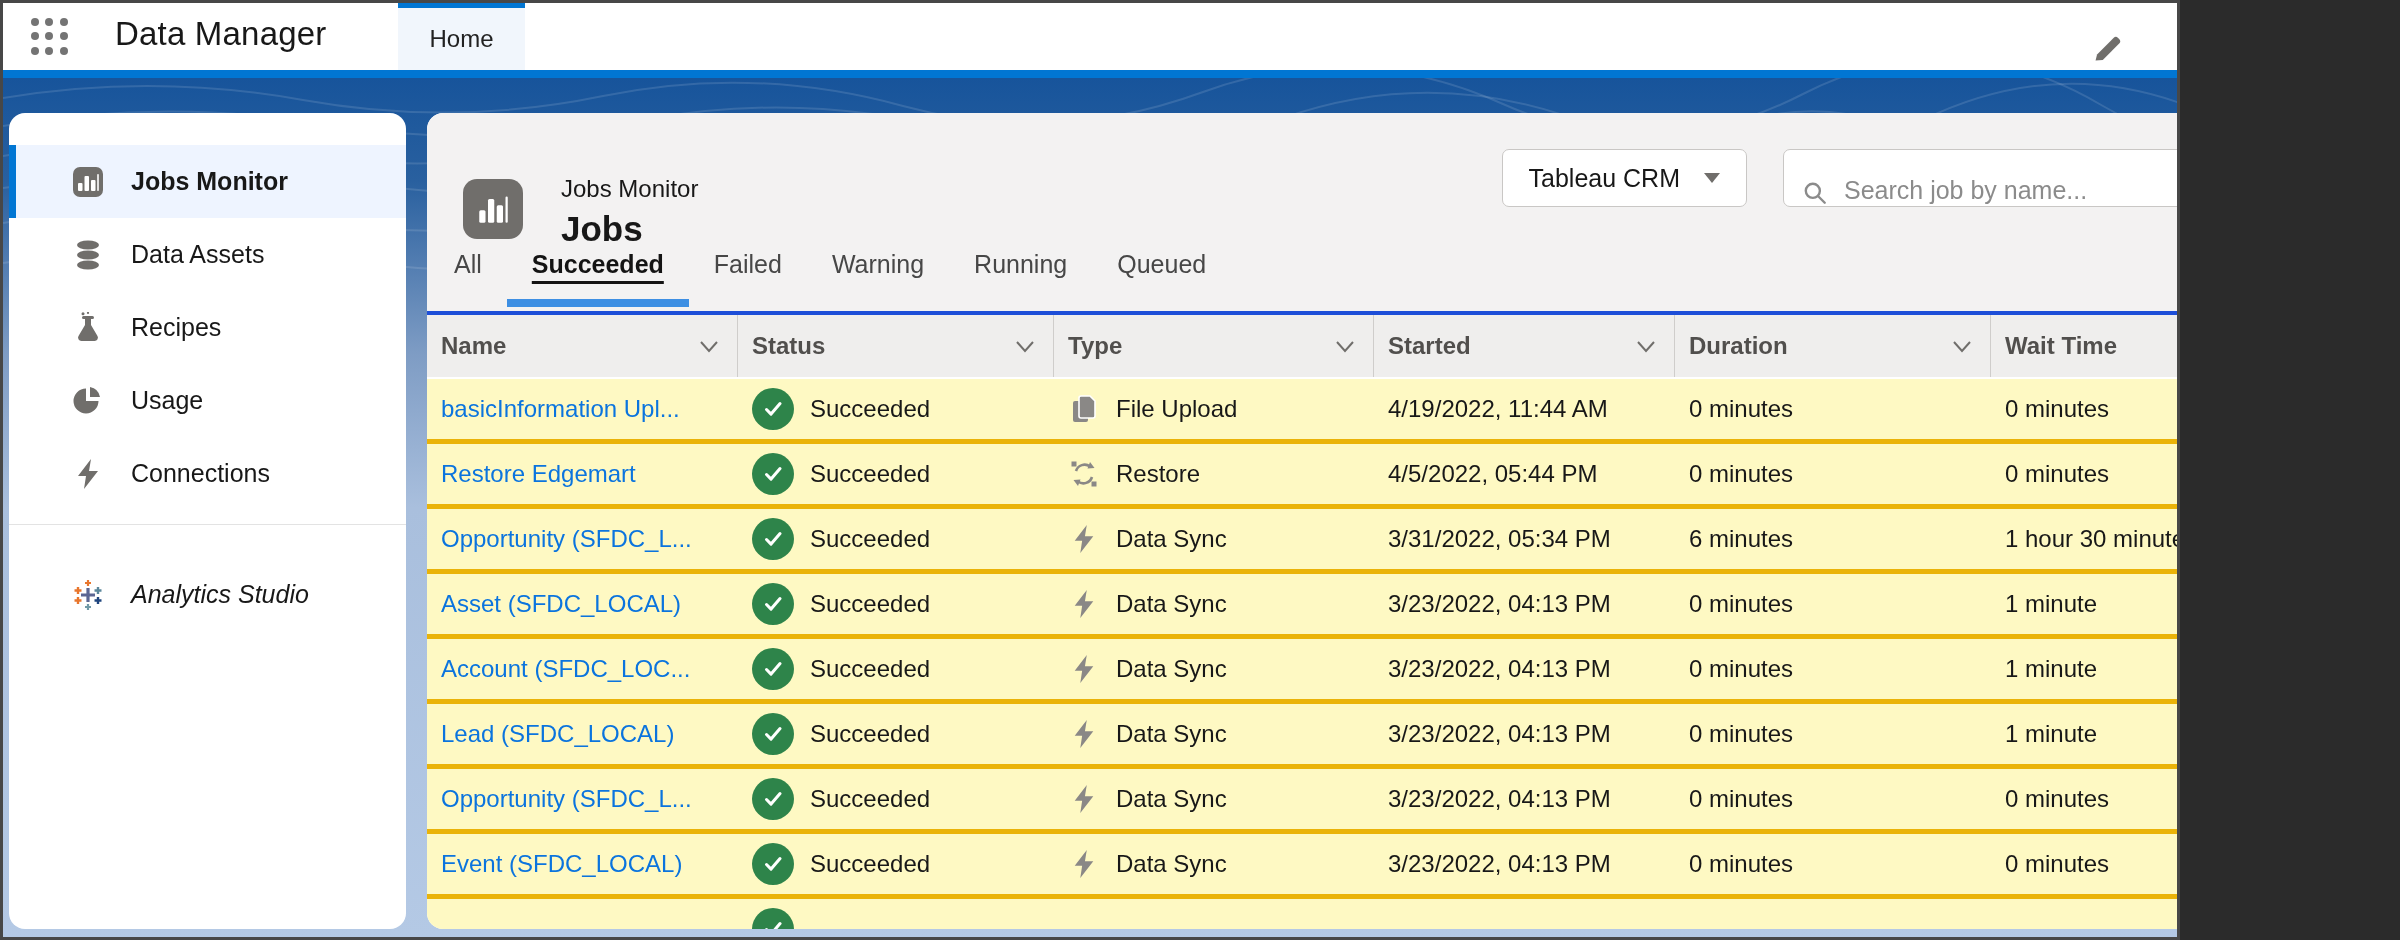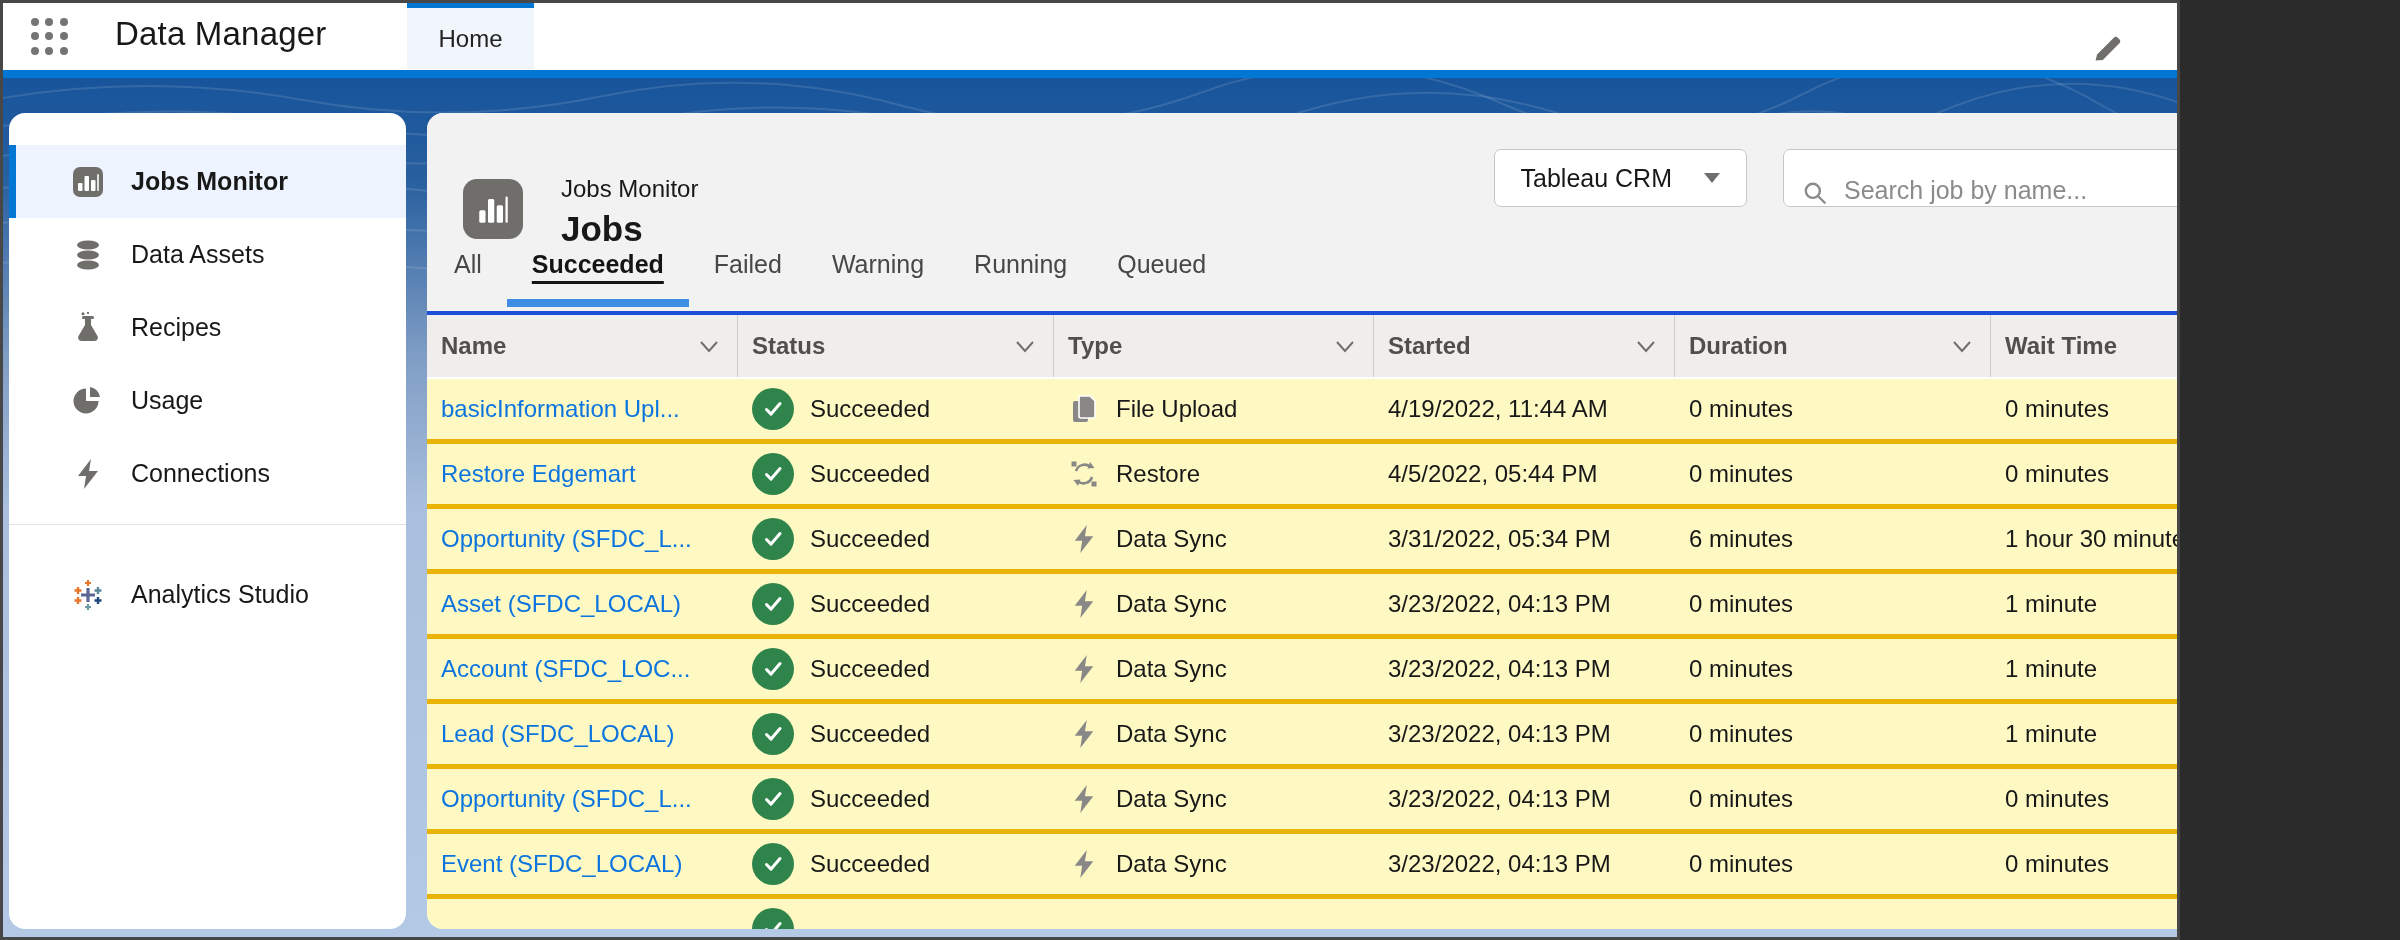--- a/index.html
+++ b/index.html
@@ -8,47 +8,47 @@
     position:relative;width:2180px;height:940px;background:#fff;
     border:3px solid #474747;overflow:hidden;
     font-family:"Liberation Sans",sans-serif;color:#181818;
   }
   
   .topbar{position:absolute;top:0;left:0;right:0;height:67px;background:#fff;}
   .waffle{position:absolute;left:28px;top:15px;width:38px;height:38px;
     display:grid;grid-template-columns:repeat(3,1fr);gap:5px;cursor:pointer;}
   .waffle i{width:8px;height:8px;border-radius:50%;background:#747474;}
   .app-title{position:absolute;left:112px;top:12px;font-size:33px;color:#181818;letter-spacing:.2px;}
-  .home-tab{position:absolute;left:404px;top:0;width:127px;height:67px;background:#f1f6fc;
+  .home-tab{position:absolute;left:395px;top:0;width:127px;height:67px;background:#f1f6fc;
     border-top:5px solid #0176d3;display:flex;align-items:center;justify-content:center;
     font-size:24px;color:#222;cursor:pointer;}
   .pencil-btn{position:absolute;right:52px;top:28px;width:34px;height:34px;cursor:pointer;}
   .blue-line{position:absolute;top:67px;left:0;right:0;height:8px;background:#0176d3;}
   
   .page{position:absolute;top:75px;left:0;right:0;bottom:0;
     background:linear-gradient(180deg,#17549b 0%,#29609f 12%,#7e9cc4 32%,#a9bfdd 50%,#b4c9e5 100%);}
   .bg-pattern{position:absolute;top:0;left:0;pointer-events:none;}
   
   .sidebar{position:absolute;left:6px;top:35px;width:397px;height:816px;background:#fff;border-radius:16px;padding-top:32px;}
   .side-item{position:relative;height:73px;display:flex;align-items:center;padding-left:62px;gap:26px;
     font-size:25px;color:#181818;cursor:pointer;white-space:nowrap;}
   .side-item.active{background:#eef4ff;font-weight:700;}
   .side-item.active::before{content:"";position:absolute;left:0;top:0;bottom:0;width:7px;background:#0176d3;}
   .side-item .sicon{width:34px;height:34px;flex:0 0 34px;display:flex;align-items:center;justify-content:center;}
   .side-divider{height:1px;background:#e3e3e3;margin-top:14px;}
-  .side-footer{margin-top:33px;}
+  .side-footer{margin-top:33px;font-style:italic;}
   
   .main{position:absolute;left:424px;top:35px;width:1972px;height:816px;background:#fff;border-radius:16px;overflow:hidden;}
   .main-head{position:relative;height:198px;background:#f3f2f2;border-radius:16px 16px 0 0;}
   .jobs-badge{position:absolute;left:36px;top:66px;width:60px;height:60px;background:#706e6b;border-radius:14px;
     display:flex;align-items:center;justify-content:center;}
   .eyebrow{position:absolute;left:134px;top:62px;font-size:24px;color:#181818;}
   .page-title{position:absolute;left:134px;top:96px;font-size:35px;font-weight:700;color:#181818;}
   .controls{position:absolute;right:32px;top:36px;display:flex;align-items:center;gap:36px;height:58px;}
-  .app-select{height:58px;display:flex;align-items:center;gap:32px;padding:0 26px;background:#fff;
+  .app-select{height:58px;display:flex;align-items:center;gap:24px;padding:0 26px;background:#fff;
     border:1px solid #c9c7c5;border-radius:7px;font-size:25px;color:#181818;cursor:pointer;}
   .searchbox{position:relative;width:422px;height:58px;background:#fff;border:1px solid #c9c7c5;border-radius:7px;
     display:flex;align-items:flex-end;padding:0 18px;gap:14px;}
   .searchbox input{border:none;outline:none;flex:1;font-size:25px;font-family:"Liberation Sans",sans-serif;color:#181818;background:transparent;}
   .searchbox input::placeholder{color:#8b8b8b;}
   .icon-group{display:flex;height:58px;border:1px solid #c9c7c5;border-radius:7px;background:#fff;overflow:hidden;}
   .icon-btn{width:62px;display:flex;align-items:center;justify-content:center;cursor:pointer;}
   .icon-btn + .icon-btn{border-left:1px solid #dddbda;}
   
   .tabs{position:absolute;left:2px;bottom:12px;display:flex;}

